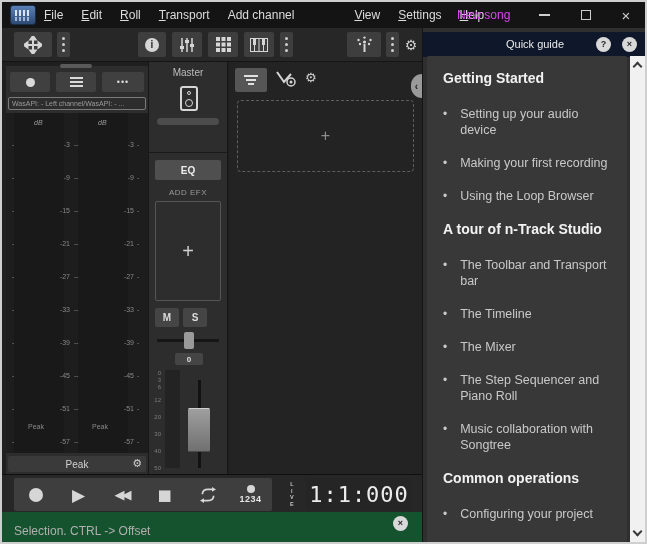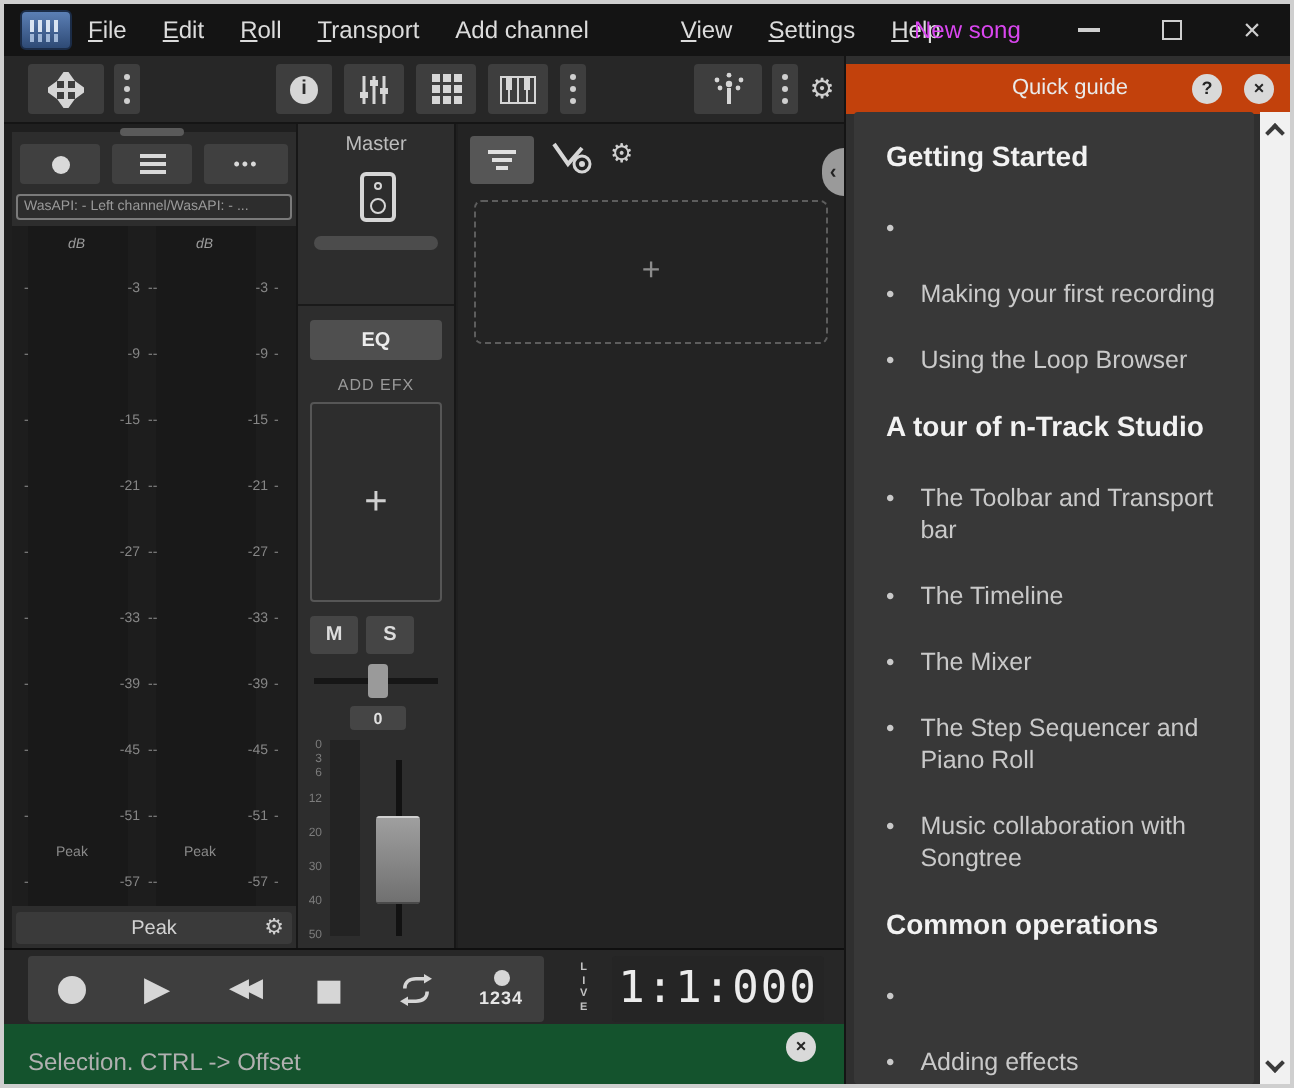--- a/index.html
+++ b/index.html
@@ -12,21 +12,21 @@
   .titlebar { position:absolute; left:0; top:0; right:0; height:26px; background:#141414; }
   .app-icon { position:absolute; left:8px; top:3px; width:26px; height:20px; border-radius:3px;
               background:linear-gradient(#5b7fb5,#2e4a75); border:1px solid #1b2c47; }
   .app-icon:before { content:""; position:absolute; left:4px; top:4px; right:4px; height:6px;
               background:repeating-linear-gradient(90deg,#d9e4f2 0 2px,transparent 2px 4px); }
   .app-icon:after { content:""; position:absolute; left:4px; bottom:3px; right:4px; height:4px;
               background:repeating-linear-gradient(90deg,#9fb6d6 0 2px,transparent 2px 4px); }
   .menus { position:absolute; left:42px; top:0; height:26px; display:flex; align-items:center; gap:18px; }
   .menu-item { font-size:12px; color:#dcdcdc; cursor:default; white-space:nowrap; }
   .menu-item.ul::first-letter { text-decoration:underline; }
-  .menu-item.gap { margin-left:28px; }
+  .menu-item.gap { margin-left:42px; }
   .win-title { position:absolute; left:455px; top:6px; font-size:12px; color:#d946ef; }
   .winctl { position:absolute; top:0; height:26px; width:30px; display:flex; align-items:center; justify-content:center; }
   .minbar { width:11px; height:2px; background:#cfcfcf; }
   .maxbox { width:10px; height:10px; border:1px solid #cfcfcf; }
   .closex { font-size:15px; color:#cfcfcf; line-height:1; }
 
   
   .toolbar { position:absolute; left:0; top:26px; width:420px; height:34px; background:#272727; border-bottom:1px solid #151515; }
   .tbtn { position:absolute; top:4px; height:25px; background:#3e3e3e; border-radius:2px;
           display:flex; align-items:center; justify-content:center; }
@@ -124,21 +124,21 @@
 
   
   .statusbar { position:absolute; left:0; top:510px; width:420px; height:30px; background:#14532d; }
   .status-text { position:absolute; left:12px; top:12px; font-size:12px; color:#b0b0b0; }
   .circle-btn { width:15px; height:15px; border-radius:50%; background:#d9d9d9; color:#252525;
                 display:flex; align-items:center; justify-content:center; font-size:9px; font-weight:bold; line-height:1; }
   .status-close { position:absolute; right:14px; top:4px; }
 
   
   .guide { position:absolute; left:420px; top:26px; width:225px; height:516px; background:#2f2f2f; border-left:1px solid #141414; }
-  .guide-header { position:absolute; left:0; right:0; top:4px; height:25px; background:#c2410c; }
+  .guide-header { position:absolute; left:0; right:0; top:4px; height:25px; background:#0f172a; }
   .guide-title { position:absolute; left:0; right:0; top:6px; text-align:center; font-size:11px; color:#eaeaea; }
   .guide-help { position:absolute; right:36px; top:5px; }
   .guide-close { position:absolute; right:10px; top:5px; }
   .guide-body { position:absolute; left:4px; top:28px; width:200px; bottom:2px; background:#383838; border-radius:2px;
                 overflow:hidden; padding:14px 14px 0 16px; }
   .gh { font-size:14px; font-weight:bold; color:#f2f2f2; margin:12px 0 20px; }
   .gh.first { margin-top:0; }
   .gitem { display:flex; gap:13px; margin-bottom:17px; font-size:12.5px; color:#c9c9c9; line-height:16px; }
   .gitem .bull { color:#c9c9c9; font-size:12px; }
   .scrollbar { position:absolute; right:2px; top:28px; width:15px; bottom:2px; background:#f1f1f1; }
@@ -495,20 +495,21 @@
       </div>
       <div class="circle-btn guide-close">
         <span>×</span>
       </div>
     </div>
 
     <div class="guide-body">
       <div class="gh first">Getting Started</div>
       <div class="gitem">
           <span class="bull">•</span>
+          <span>Setting up your audio device</span>
         </div>
       <div class="gitem">
           <span class="bull">•</span>
           <span>Making your first recording</span>
         </div>
       <div class="gitem">
           <span class="bull">•</span>
           <span>Using the Loop Browser</span>
         </div>
 
@@ -530,20 +531,21 @@
           <span>The Step Sequencer and Piano Roll</span>
         </div>
       <div class="gitem">
           <span class="bull">•</span>
           <span>Music collaboration with Songtree</span>
         </div>
 
       <div class="gh">Common operations</div>
       <div class="gitem">
           <span class="bull">•</span>
+          <span>Configuring your project</span>
         </div>
       <div class="gitem">
           <span class="bull">•</span>
           <span>Adding effects</span>
         </div>
 
     </div>
 
     <div class="scrollbar">
       <span class="chev up"></span>

